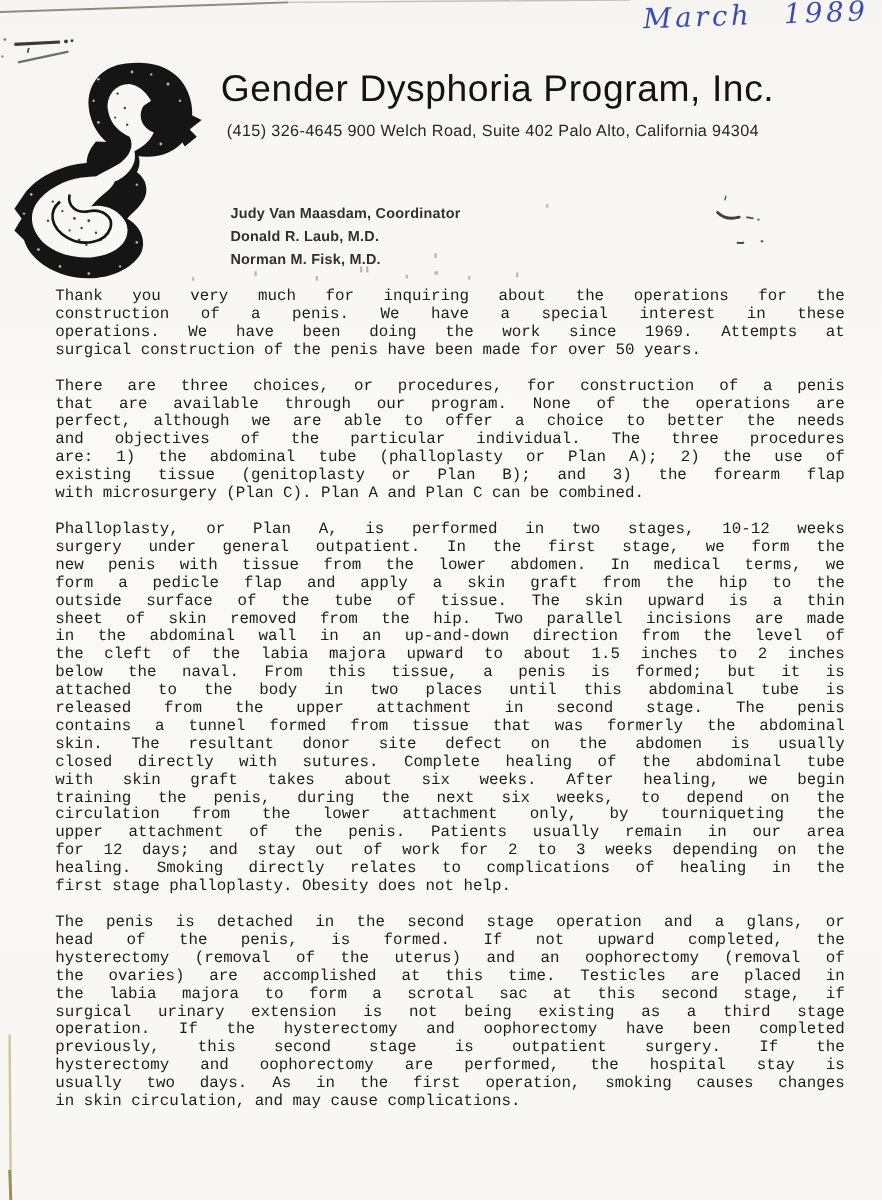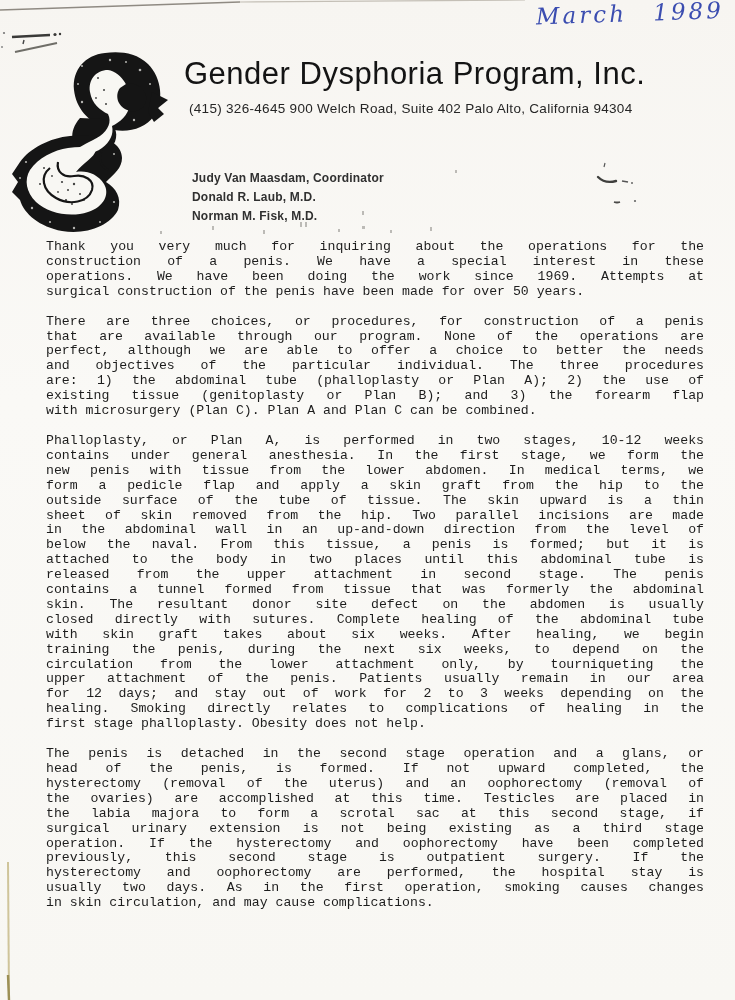--- a/index.html
+++ b/index.html
@@ -167,26 +167,27 @@
         <div class="line">There are three choices, or procedures, for construction of a penis</div>
         <div class="line">that are available through our program.  None of the operations are</div>
         <div class="line">perfect, although we are able to offer a choice to better the needs</div>
         <div class="line">and objectives of the particular individual.  The three procedures</div>
         <div class="line">are:  1) the abdominal tube (phalloplasty or Plan A); 2) the use of</div>
         <div class="line">existing tissue (genitoplasty or Plan B); and 3) the forearm flap</div>
         <div class="line last">with microsurgery (Plan C).  Plan A and Plan C can be combined.</div>
       </div>
     <div class="paragraph">
         <div class="line">Phalloplasty, or Plan A, is performed in two stages, 10-12 weeks</div>
-        <div class="line">contains under general anesthesia.  In the first stage, we form the</div>
+        <div class="line">surgery under general outpatient.  In the first stage, we form the</div>
         <div class="line">new penis with tissue from the lower abdomen.  In medical terms, we</div>
         <div class="line">form a pedicle flap and apply a skin graft from the hip to the</div>
         <div class="line">outside surface of the tube of tissue.  The skin upward is a thin</div>
         <div class="line">sheet of skin removed from the hip.  Two parallel incisions are made</div>
         <div class="line">in the abdominal wall in an up-and-down direction from the level of</div>
+        <div class="line">the cleft of the labia majora upward to about 1.5 inches to 2 inches</div>
         <div class="line">below the naval.  From this tissue, a penis is formed; but it is</div>
         <div class="line">attached to the body in two places until this abdominal tube is</div>
         <div class="line">released from the upper attachment in second stage.  The penis</div>
         <div class="line">contains a tunnel formed from tissue that was formerly the abdominal</div>
         <div class="line">skin.  The resultant donor site defect on the abdomen is usually</div>
         <div class="line">closed directly with sutures.  Complete healing of the abdominal tube</div>
         <div class="line">with skin graft takes about six weeks.  After healing, we begin</div>
         <div class="line">training the penis, during the next six weeks, to depend on the</div>
         <div class="line">circulation from the lower attachment only, by tourniqueting the</div>
         <div class="line">upper attachment of the penis.  Patients usually remain in our area</div>

